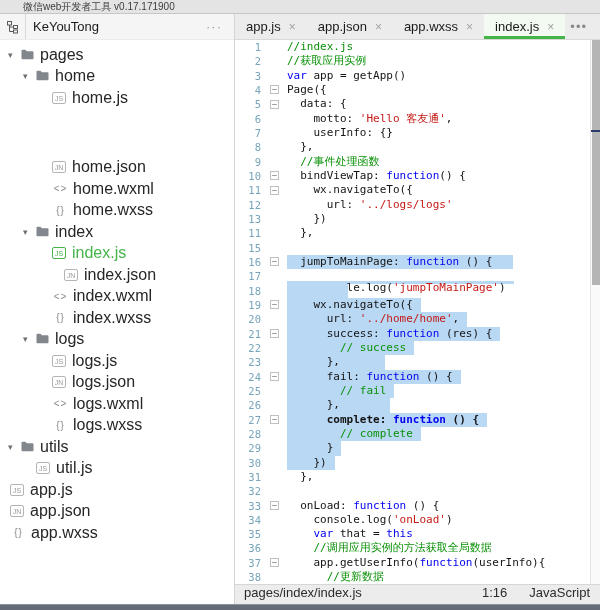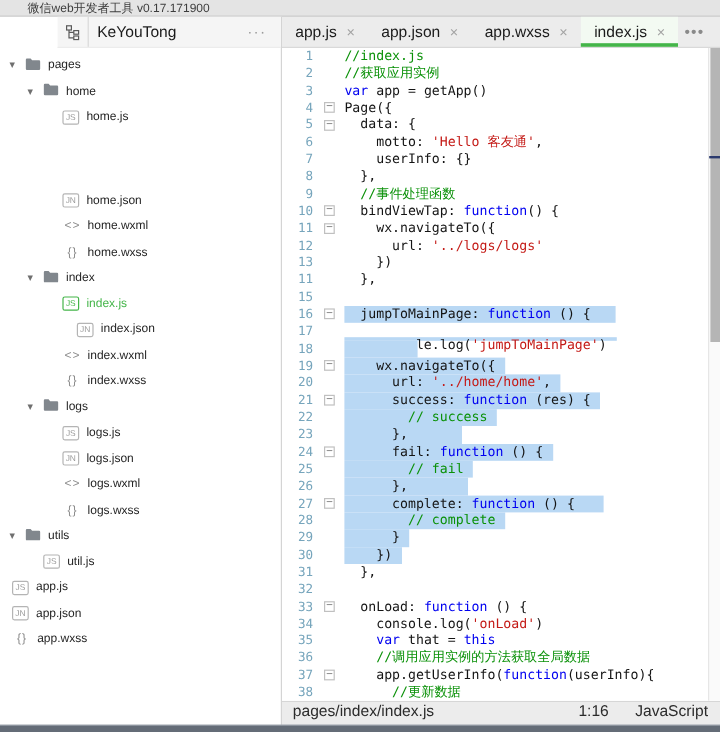--- a/index.html
+++ b/index.html
@@ -11,28 +11,28 @@
   }
   
   .titlebar {
     height:14px; background:#e4e4e4; border-bottom:1px solid #c6c6c6;
     display:flex; align-items:center; flex:0 0 auto;
   }
   .titlebar .title { font-size:10px; color:#3d3d3d; padding-left:23px; white-space:nowrap; }
   
   .body { flex:1 1 auto; display:flex; min-height:0; }
   .sidebar { width:235px; flex:0 0 auto; border-right:1px solid #d4d4d4; display:flex; flex-direction:column; background:#fff; }
-  .sidebar-header { height:26px; flex:0 0 auto; background:#f5f5f5; border-bottom:1px solid #ececec; display:flex; align-items:center;margin-left:48px; }
+  .sidebar-header { height:26px; flex:0 0 auto; background:#f5f5f5; border-bottom:1px solid #ececec; display:flex; align-items:center; }
   .tree-toggle { width:26px; height:100%; border-right:1px solid #d9d9d9; display:flex; align-items:center; justify-content:center; }
   .project-name { font-size:13px; color:#1a1a1a; padding-left:7px; flex:1; }
   .more-btn { color:#9b9b9b; font-size:13px; padding-right:12px; letter-spacing:1px; cursor:default; }
   .tree { flex:1; overflow:hidden; padding-top:4px; }
   .tree-row { height:21.5px; display:flex; align-items:center; white-space:nowrap; }
   .tri { width:13px; font-size:9px; color:#6f6f6f; text-align:left; flex:0 0 auto; }
-  .t-label { font-size:10px; color:#262626; margin-left:6px; }
+  .t-label { font-size:16px; color:#262626; margin-left:6px; }
   .tree-row.sel-file .t-label { color:#44b549; }
   .badge {
     display:inline-block; width:14px; height:12px; border:1px solid #b4b4b4; border-radius:2px;
     font-size:7px; line-height:11px; text-align:center; color:#9a9a9a; flex:0 0 auto; background:#fff;
   }
   .tree-row.sel-file .badge { border-color:#44b549; color:#44b549; }
   .sym { display:inline-block; width:15px; font-size:10px; color:#8a8a8a; letter-spacing:-1px; text-align:center; flex:0 0 auto; }
   .folder-ic { flex:0 0 auto; display:inline-block; }
   
   .editor-col { flex:1 1 auto; display:flex; flex-direction:column; min-width:0; }
@@ -245,21 +245,21 @@
             <div class="cl"><span class="ln">17</span><span class="foldcol"></span><span class="ct selbg" style="padding-right: 8px; margin-top: 12px;"><span class="tk-pl">    console.log(</span><span class="tk-str">'jumpToMainPage'</span><span class="tk-pl">)</span></span></div>
             <div class="cl"><span class="ln">18</span><span class="foldcol"></span><span class="ct selbg" style="padding-right: 8px;"><span class="tk-pl">        </span></span></div>
             <div class="cl"><span class="ln">19</span><span class="foldcol"><span class="foldbox">−</span></span><span class="ct selbg" style="padding-right: 8px;"><span class="tk-pl">    wx.navigateTo({</span></span></div>
             <div class="cl"><span class="ln">20</span><span class="foldcol"></span><span class="ct selbg" style="padding-right: 8px;"><span class="tk-pl">      url: </span><span class="tk-str">'../home/home'</span><span class="tk-pl">,</span></span></div>
             <div class="cl"><span class="ln">21</span><span class="foldcol"><span class="foldbox">−</span></span><span class="ct selbg" style="padding-right: 8px;"><span class="tk-pl">      success: </span><span class="tk-kw">function</span><span class="tk-pl"> (res) {</span></span></div>
             <div class="cl"><span class="ln">22</span><span class="foldcol"></span><span class="ct selbg" style="padding-right: 8px;"><span class="tk-pl">        </span><span class="tk-com">// success</span></span></div>
             <div class="cl"><span class="ln">23</span><span class="foldcol"></span><span class="ct selbg" style="padding-right: 45px;"><span class="tk-pl">      },</span></span></div>
             <div class="cl"><span class="ln">24</span><span class="foldcol"><span class="foldbox">−</span></span><span class="ct selbg" style="padding-right: 8px;"><span class="tk-pl">      fail: </span><span class="tk-kw">function</span><span class="tk-pl"> () {</span></span></div>
             <div class="cl"><span class="ln">25</span><span class="foldcol"></span><span class="ct selbg" style="padding-right: 8px;"><span class="tk-pl">        </span><span class="tk-com">// fail</span></span></div>
             <div class="cl"><span class="ln">26</span><span class="foldcol"></span><span class="ct selbg" style="padding-right: 50px;"><span class="tk-pl">      },</span></span></div>
-            <div class="cl"><span class="ln">27</span><span class="foldcol"><span class="foldbox">−</span></span><span class="ct selbg" style="padding-right: 24px;"><span class="tk-pl">      complete: </span><span class="tk-kw">function</span><span class="tk-pl"> () {</span></span></div>
+            <div class="cl"><span class="ln">27</span><span class="foldcol"><span class="foldbox">−</span></span><span class="ct selbg" style="padding-right: 8px; font-weight: bold;"><span class="tk-pl">      complete: </span><span class="tk-kw">function</span><span class="tk-pl"> () {</span></span></div>
             <div class="cl"><span class="ln">28</span><span class="foldcol"></span><span class="ct selbg" style="padding-right: 8px;"><span class="tk-pl">        </span><span class="tk-com">// complete</span></span></div>
             <div class="cl"><span class="ln">29</span><span class="foldcol"></span><span class="ct selbg" style="padding-right: 8px;"><span class="tk-pl">      }</span></span></div>
             <div class="cl"><span class="ln">30</span><span class="foldcol"></span><span class="ct selbg" style="padding-right: 8px;"><span class="tk-pl">    })</span></span></div>
             <div class="cl"><span class="ln">31</span><span class="foldcol"></span><span class="ct"><span class="tk-pl">  },</span></span></div>
             <div class="cl"><span class="ln">32</span><span class="foldcol"></span><span class="ct"></span></div>
             <div class="cl"><span class="ln">33</span><span class="foldcol"><span class="foldbox">−</span></span><span class="ct"><span class="tk-pl">  onLoad: </span><span class="tk-kw">function</span><span class="tk-pl"> () {</span></span></div>
             <div class="cl"><span class="ln">34</span><span class="foldcol"></span><span class="ct"><span class="tk-pl">    console.log(</span><span class="tk-str">'onLoad'</span><span class="tk-pl">)</span></span></div>
             <div class="cl"><span class="ln">35</span><span class="foldcol"></span><span class="ct"><span class="tk-pl">    </span><span class="tk-kw">var</span><span class="tk-pl"> that = </span><span class="tk-kw">this</span></span></div>
             <div class="cl"><span class="ln">36</span><span class="foldcol"></span><span class="ct"><span class="tk-pl">    </span><span class="tk-com">//调用应用实例的方法获取全局数据</span></span></div>
             <div class="cl"><span class="ln">37</span><span class="foldcol"><span class="foldbox">−</span></span><span class="ct"><span class="tk-pl">    app.getUserInfo(</span><span class="tk-kw">function</span><span class="tk-pl">(userInfo){</span></span></div>

